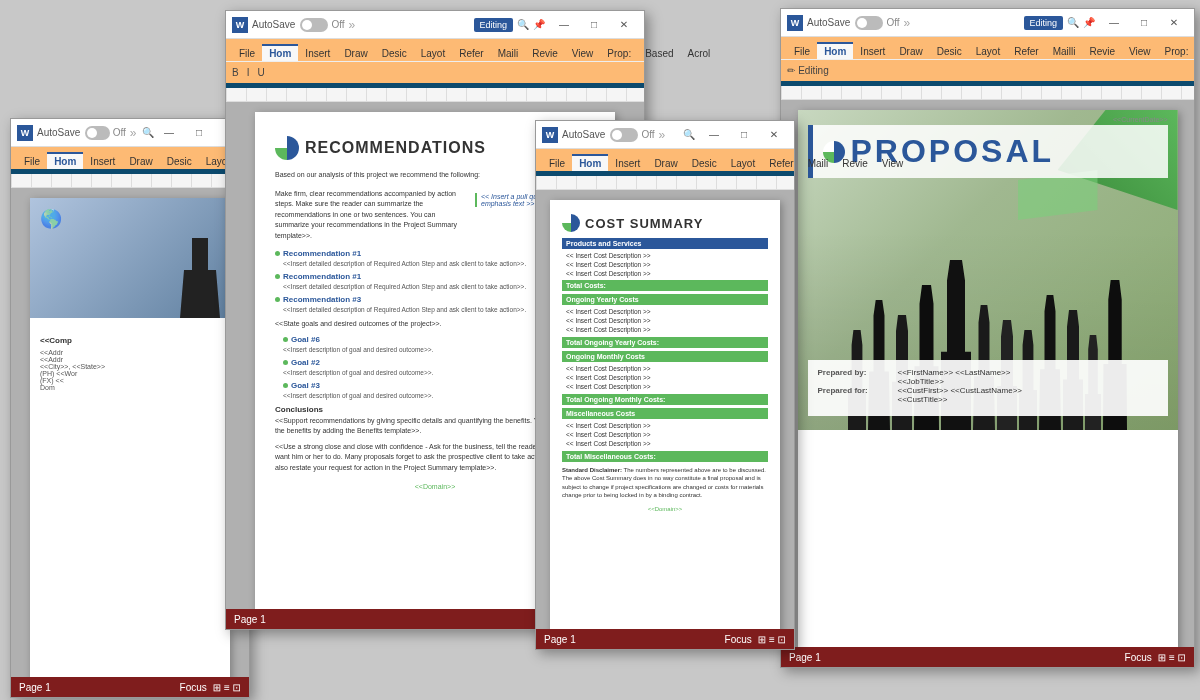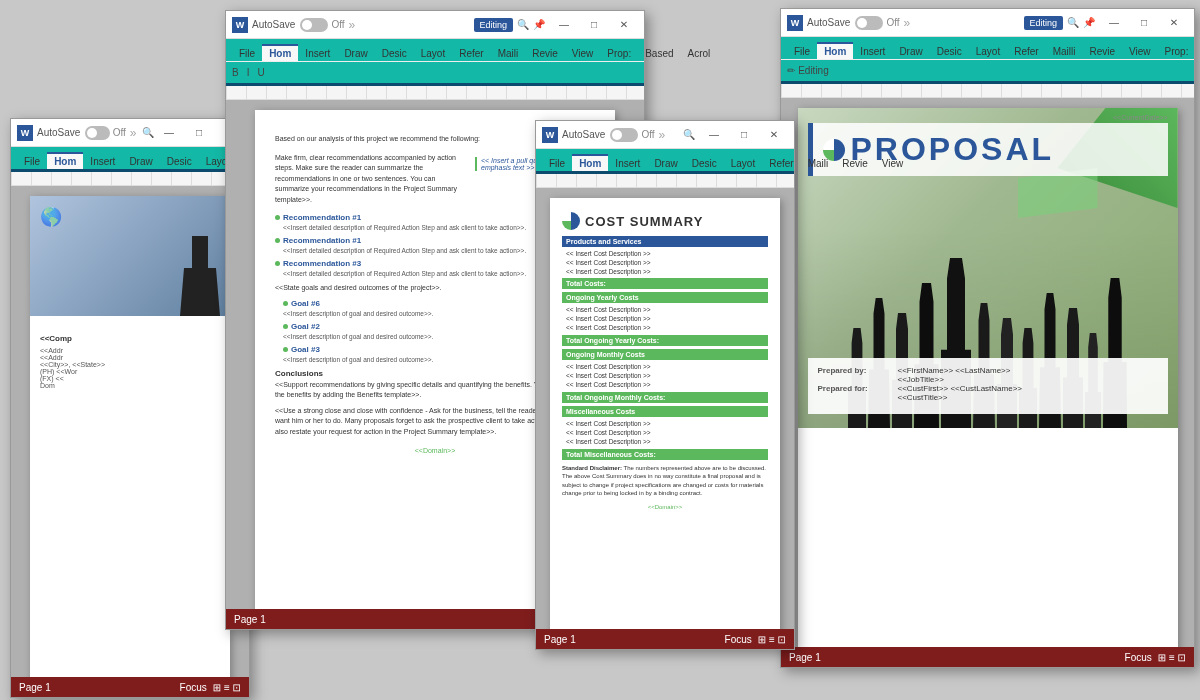--- a/index.html
+++ b/index.html
@@ -83,22 +83,22 @@
       display: flex;
       align-items: center;
       justify-content: center;
       font-size: 10px;
       cursor: pointer;
       color: #555;
     }
 
     
     .ribbon {
-      background: #14b8a6;
-      border-bottom: 3px solid #0c4a6e;
+      background: #fdba74;
+      border-bottom: 5px solid #0c4a6e;
       flex-shrink: 0;
     }
 
     .ribbon-tabs {
       display: flex;
       height: 22px;
       align-items: flex-end;
       padding: 0 6px;
       font-size: 10px;
     }
@@ -442,20 +442,24 @@
       <span>I</span>
       <span>U</span>
     </div>
   </div>
   <div class="ruler">
     <div class="ruler-inner"></div>
   </div>
   <div class="doc-area">
     <div class="page" style="width:360px;min-height:580px;padding:24px 20px 20px;">
 
+      <div class="rec-logo">
+        <div class="rec-logo-circle"></div>
+        <span class="rec-title">RECOMMENDATIONS</span>
+      </div>
       <div class="rec-body">Based on our analysis of this project we recommend the following:</div>
 
       <div style="display:flex;gap:8px;margin:8px 0;">
         <div style="flex:1;">
           <div class="rec-body">Make firm, clear recommendations accompanied by action steps.  Make sure the reader can summarize the recommendations in one or two sentences.  You can summarize your recommendations in the Project Summary template&gt;&gt;.</div>
         </div>
         <div style="width:120px;">
           <div class="rec-pull-quote">&lt;&lt; Insert a pull quote that will be in emphasis text &gt;&gt;</div>
         </div>
       </div>

